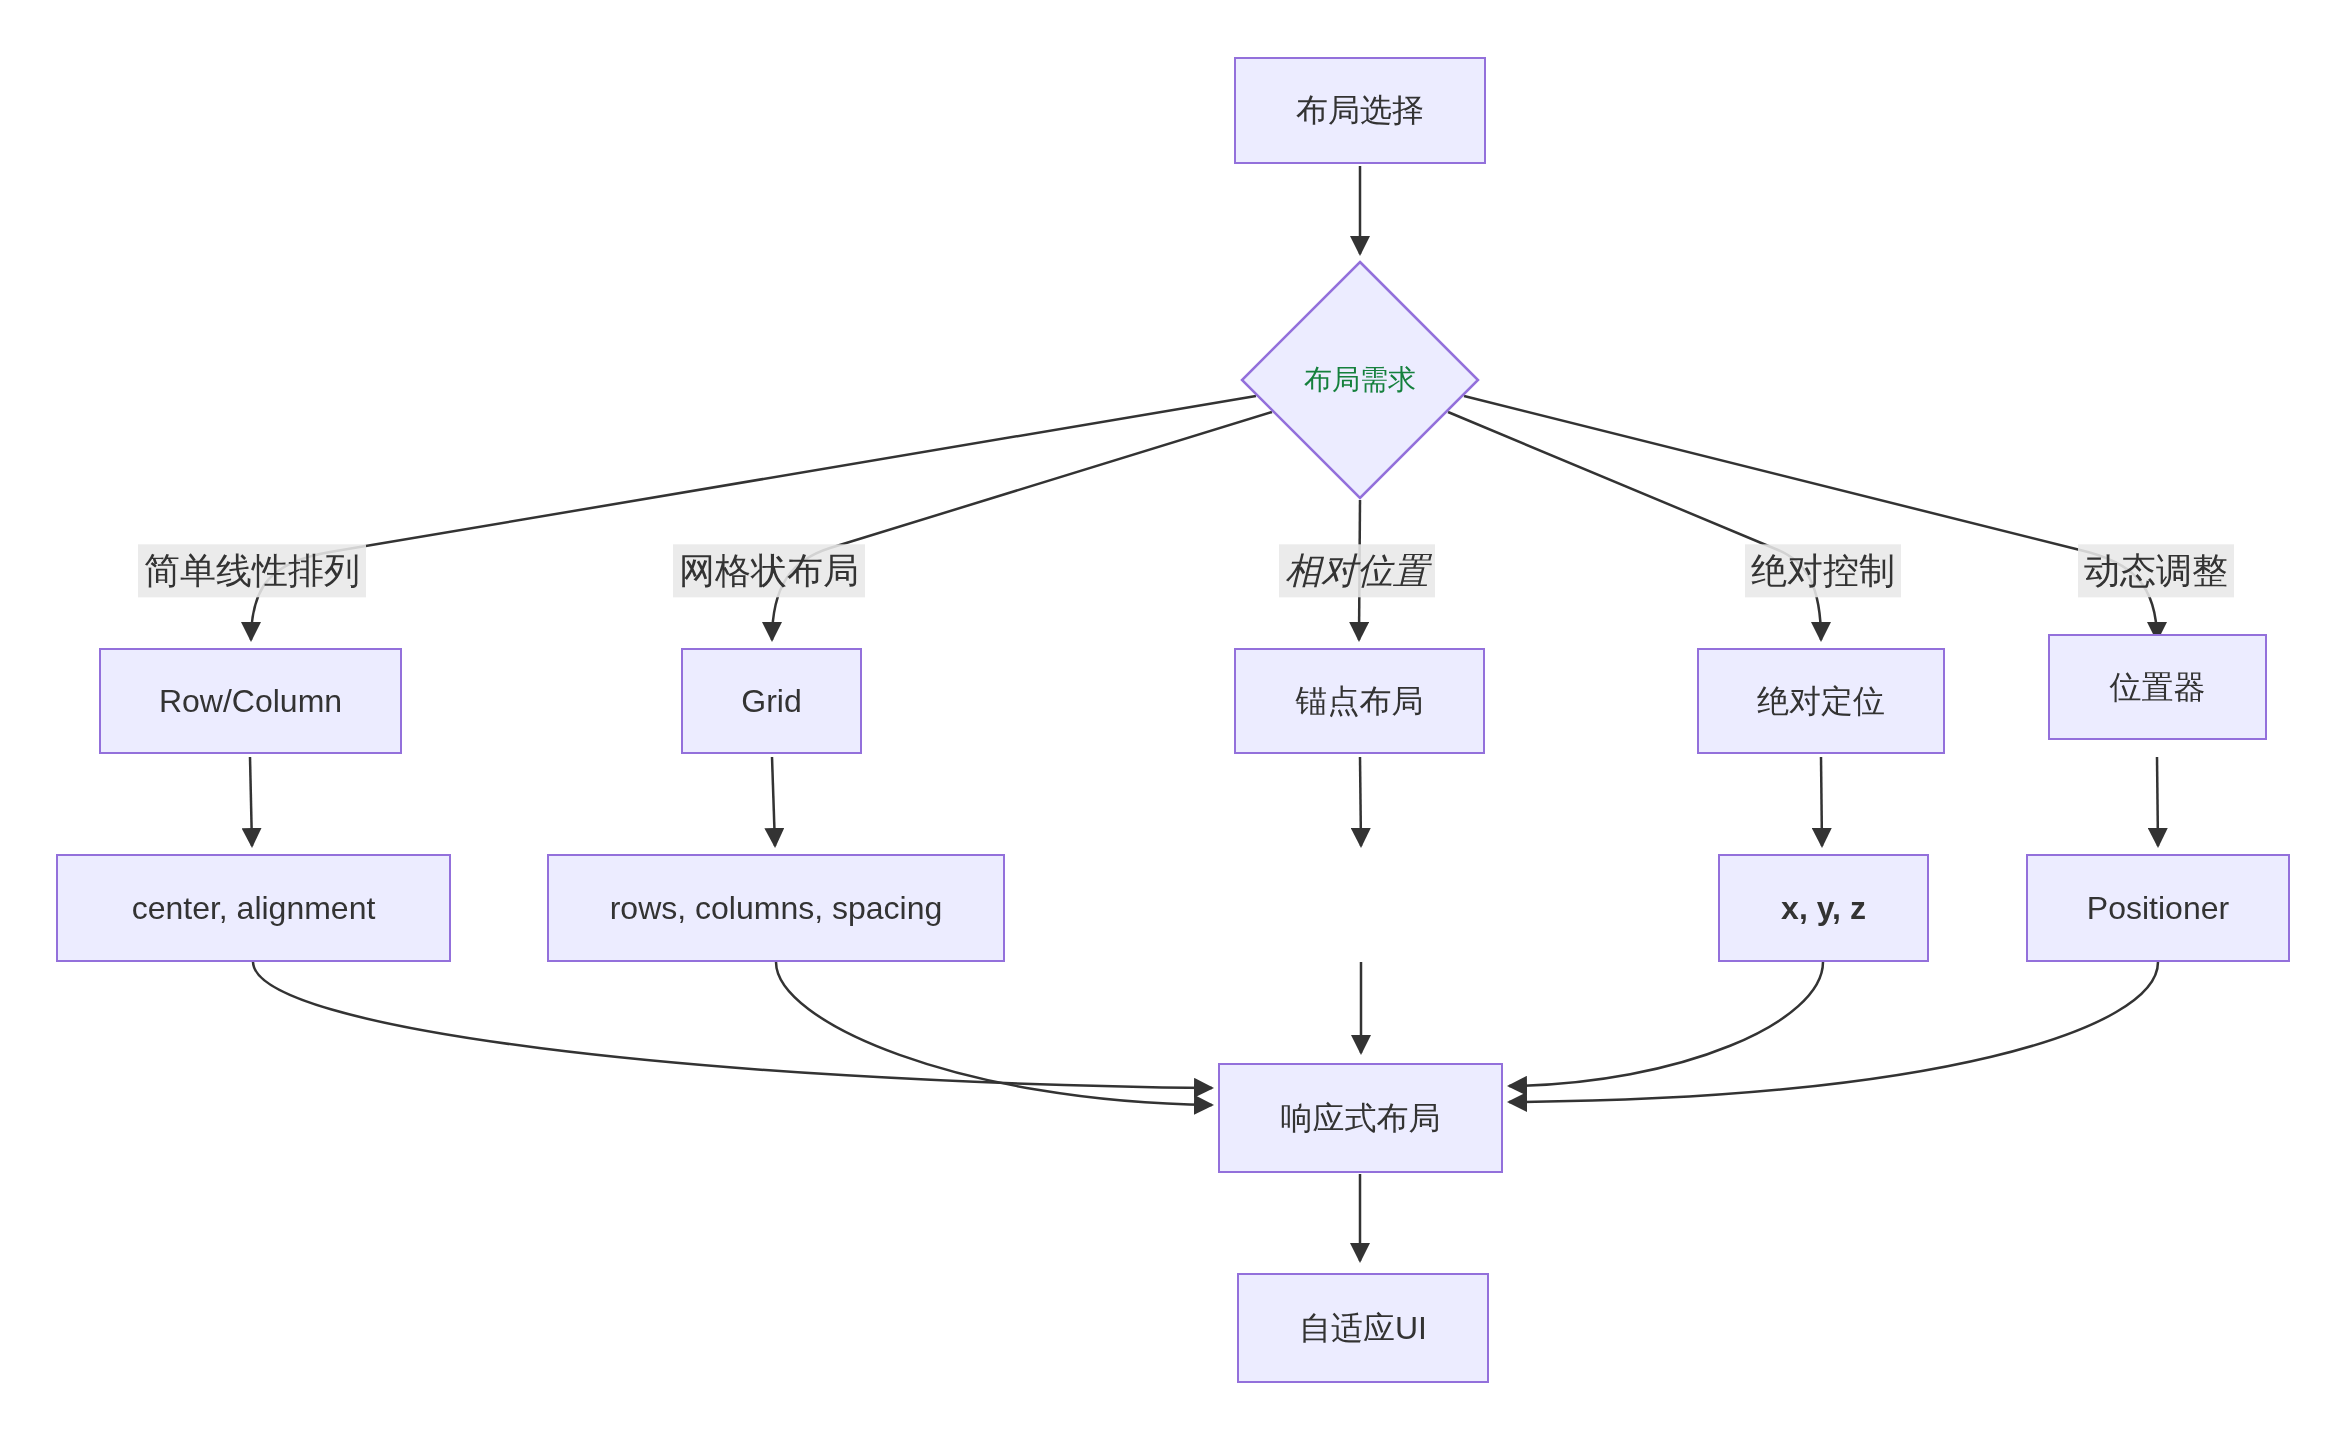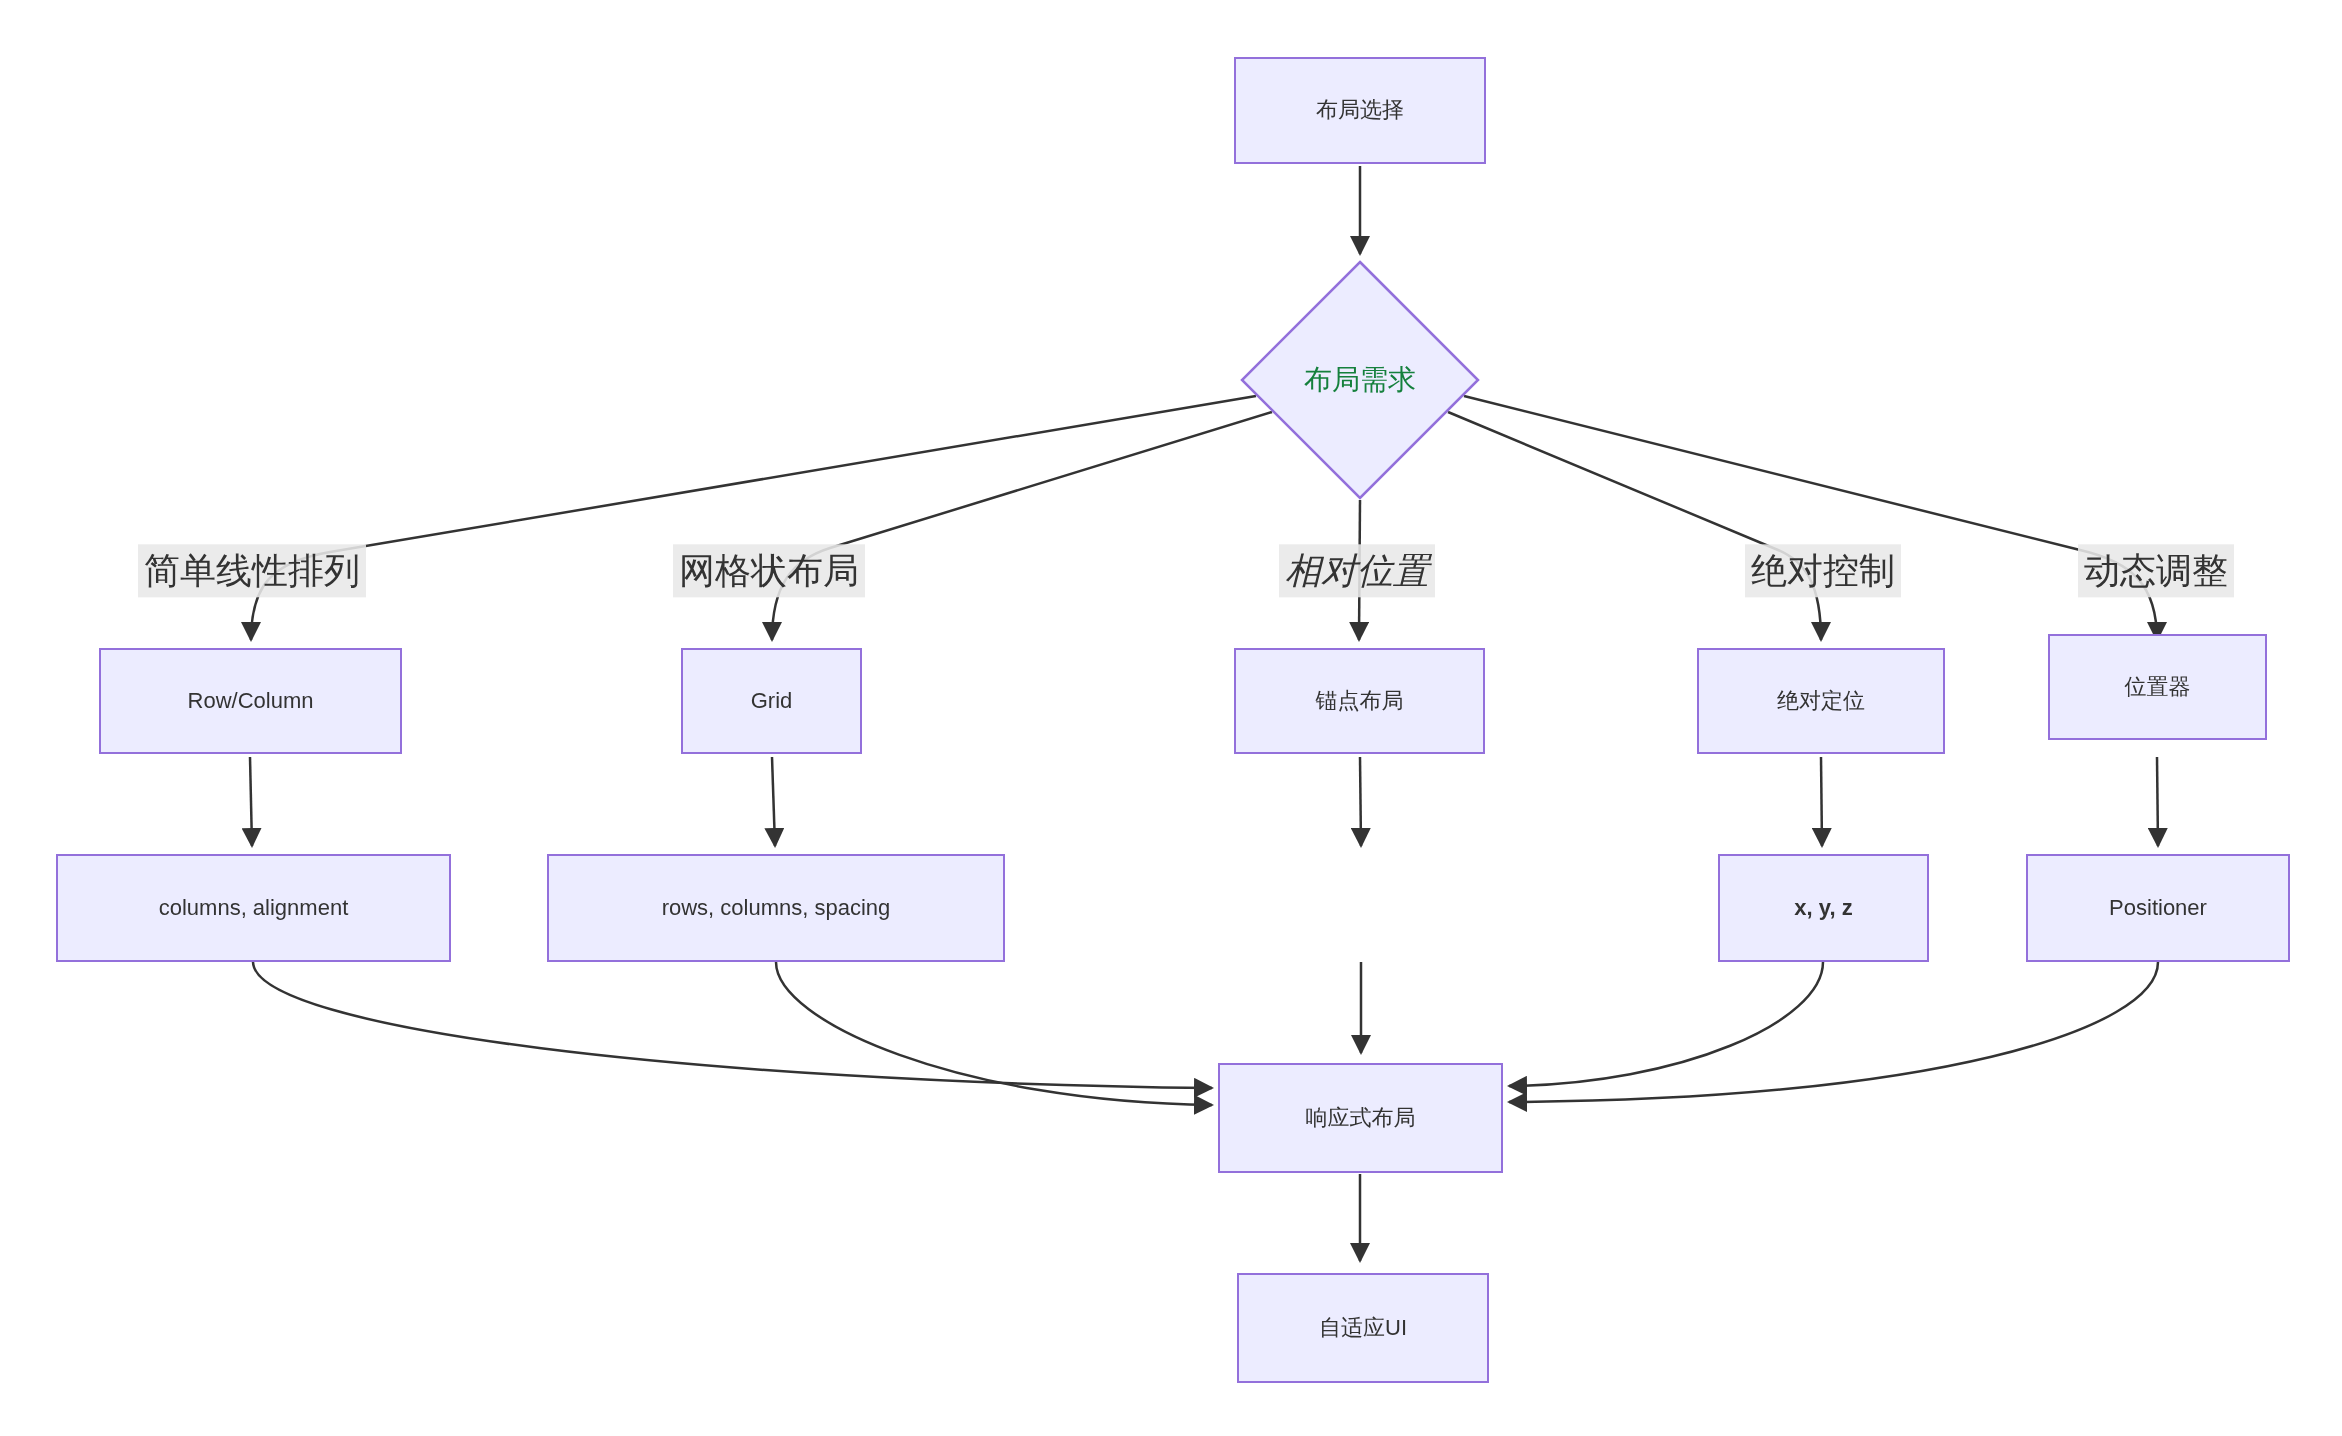--- a/index.html
+++ b/index.html
@@ -34,21 +34,21 @@
     stroke-width: 2.5px;
   }
   .node {
     position: absolute;
     box-sizing: border-box;
     background: #ECECFF;
     border: 2.5px solid #9370DB;
     display: flex;
     align-items: center;
     justify-content: center;
-    font-size: 22px;
+    font-size: 32px;
     line-height: 1.2;
     color: #333333;
     text-align: center;
     white-space: nowrap;
   }
   .diamond-label {
     position: absolute;
     display: flex;
     align-items: center;
     justify-content: center;
@@ -126,21 +126,21 @@
 
   <div class="node" style="left:1697px; top:648px; width:248px; height:106px;">
     <span>绝对定位</span>
   </div>
 
   <div class="node" style="left:2048px; top:634px; width:219px; height:106px;">
     <span>位置器</span>
   </div>
 
   <div class="node" style="left:56px; top:854px; width:395px; height:108px;">
-    <span>columns, alignment</span>
+    <span>center, alignment</span>
   </div>
 
   <div class="node" style="left:547px; top:854px; width:458px; height:108px;">
     <span>rows, columns, spacing</span>
   </div>
 
 
   <div class="node" style="left:1718px; top:854px; width:211px; height:108px;font-weight:bold;">
     <span>x, y, z</span>
   </div>

